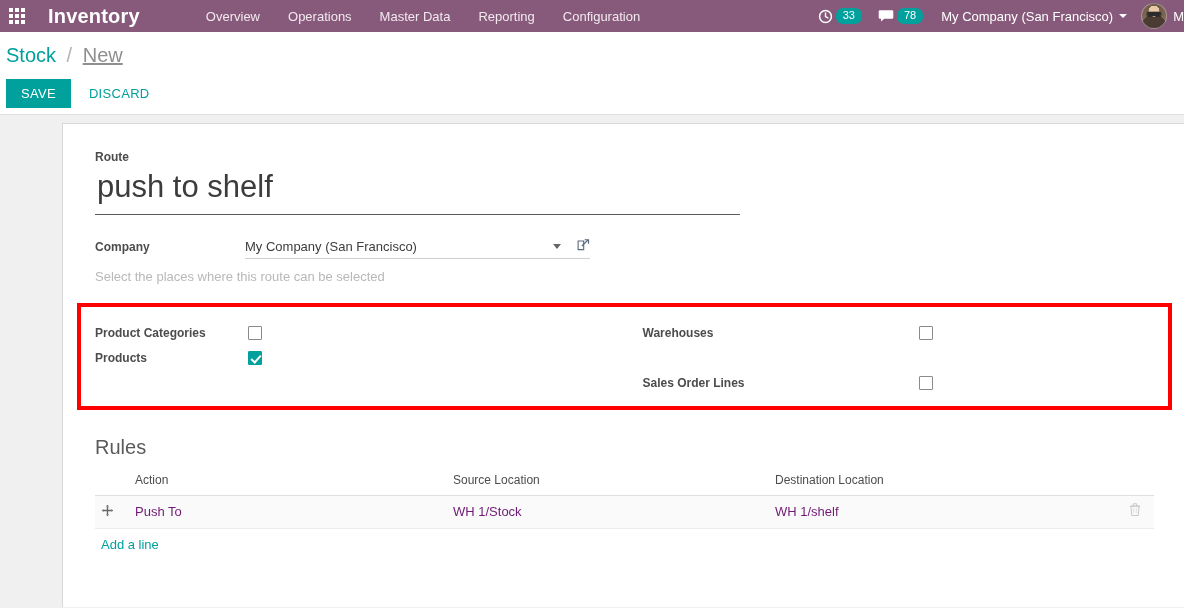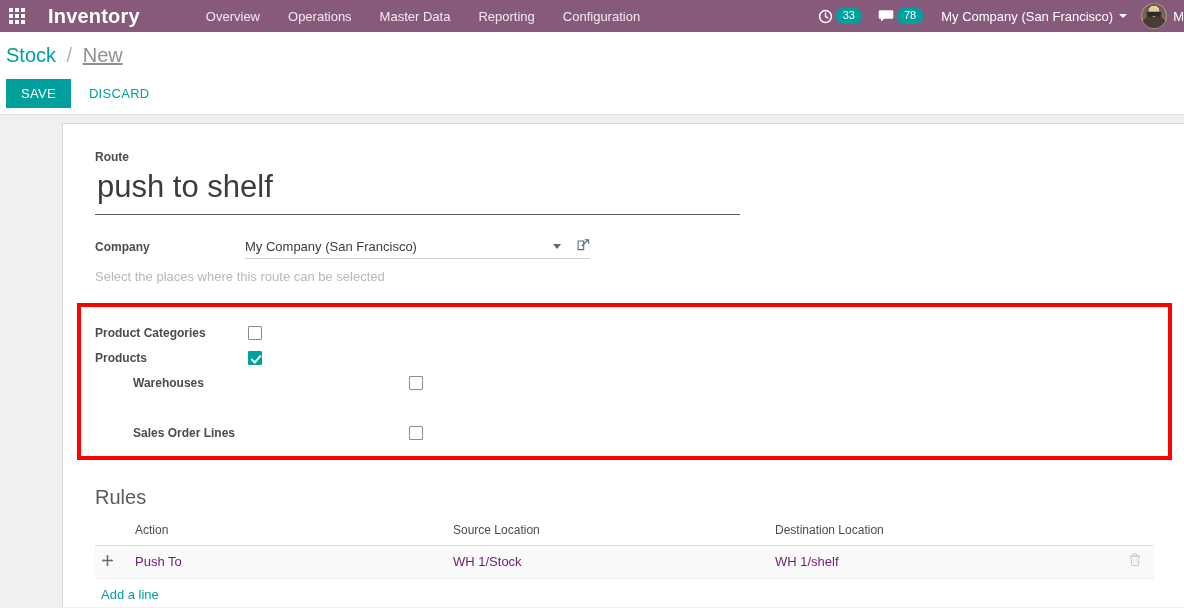--- a/index.html
+++ b/index.html
@@ -246,21 +246,20 @@
     color: #b8b8b8;
     margin-top: 10px;
   }
 
   
   .highlight-box {
     border: 4px solid #FF0000;
     margin: 19px -18px 0 -18px;
     padding: 13px 16px 11px 14px;
     display: flex;
-    flex-direction: column;
   }
   .hl-col { flex: 1; }
   .hl-col.right { padding-left: 38px; }
   .cbrow {
     display: flex;
     align-items: center;
     height: 25px;
   }
   .cbrow .cblabel {
     width: 153px;

